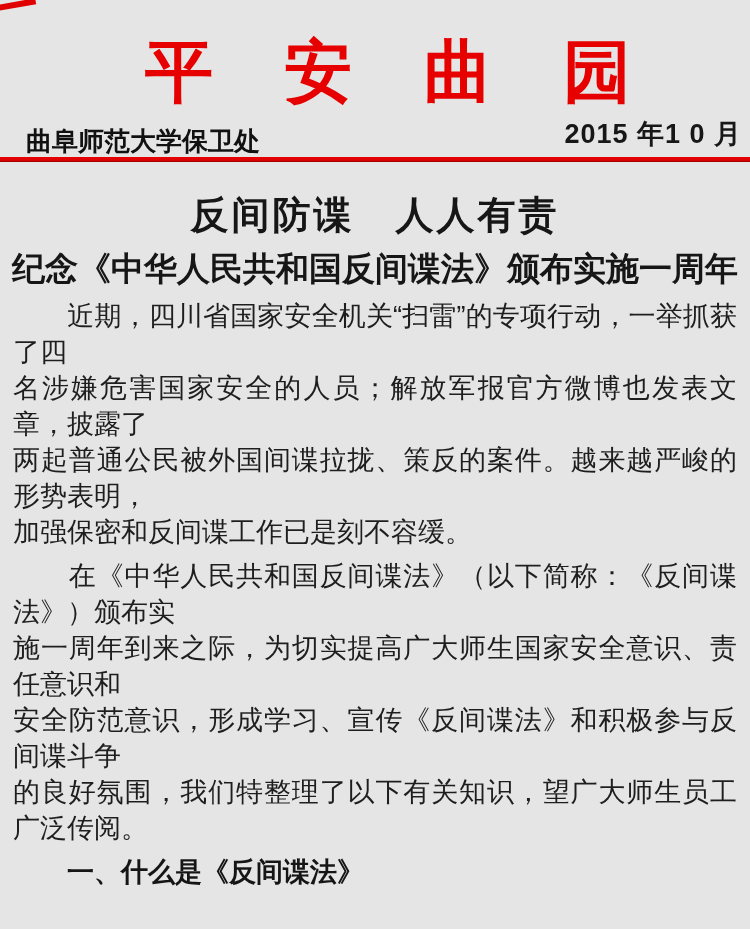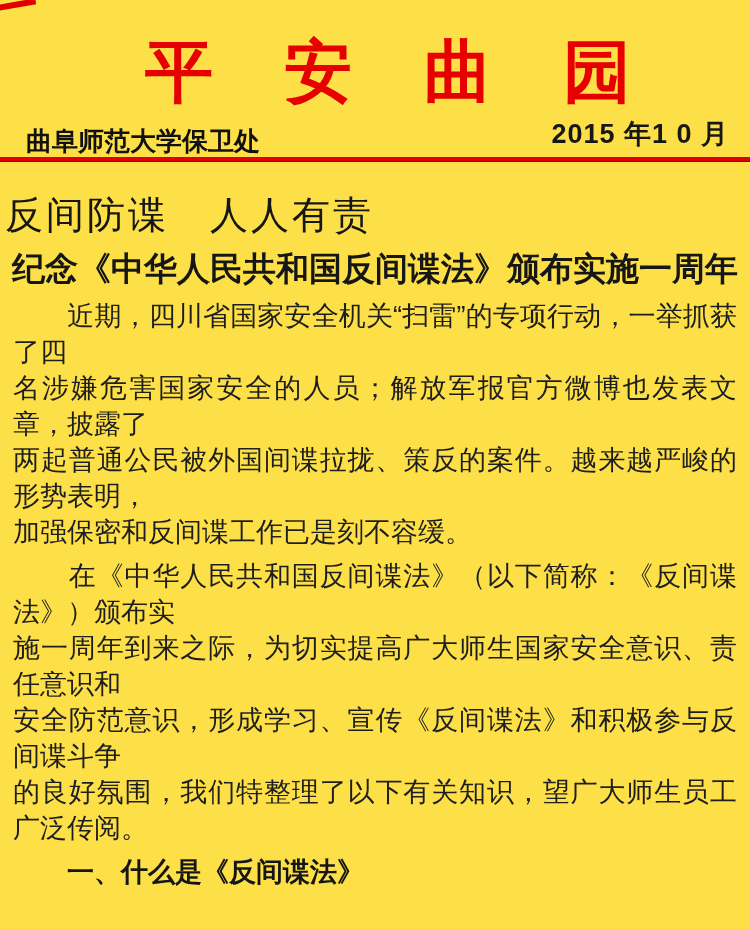--- a/index.html
+++ b/index.html
@@ -5,21 +5,21 @@
   html, body {
     margin: 0;
     padding: 0;
     background: #ffffff;
   }
   .page {
     position: relative;
     width: 750px;
     height: 929px;
     overflow: hidden;
-    background: #fde047;
+    background: #e5e5e5;
     font-family: "Liberation Sans", sans-serif;
     color: #1e1e1e;
   }
   
   .corner-artifact {
     position: absolute;
     top: 2px;
     left: -8px;
     width: 44px;
     height: 6px;
@@ -57,42 +57,42 @@
     margin-top: 10px;
     font-size: 26px;
     line-height: 30px;
     font-weight: 700;
     color: #111;
   }
   .org-line1 { padding-left: 26px; }
   .org-line2 { padding-left: 0; }
   .issue-date {
     position: absolute;
-    right: 21px;
+    right: 8px;
     bottom: 4px;
     font-size: 27px;
     font-weight: 700;
     letter-spacing: 1px;
     color: #171717;
   }
   .red-rule {
     height: 5px;
     margin-top: 1px;
     background: linear-gradient(#e20000 65%, #8e0000);
   }
   
   .article {
     padding: 0 5px;
   }
   .article-title {
     margin-top: 31px;
-    text-align: left;
+    text-align: center;
     font-size: 38px;
     line-height: 44px;
-    font-weight: 400;
+    font-weight: 700;
     letter-spacing: 3px;
     color: #161616;
   }
   .article-subtitle {
     margin-top: 12px;
     text-align: center;
     font-size: 33px;
     line-height: 40px;
     font-weight: 700;
     letter-spacing: 0px;

